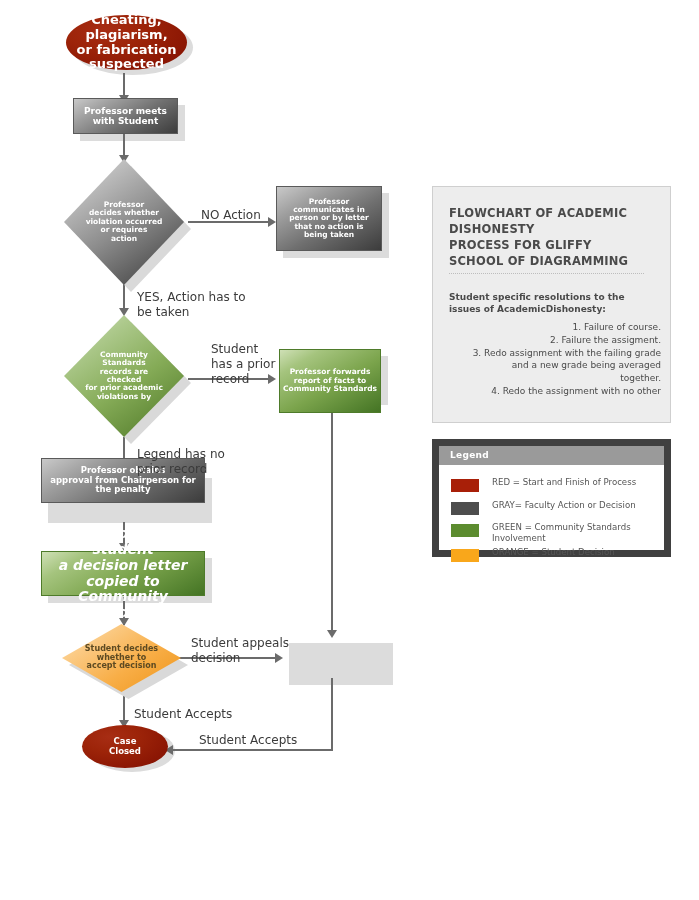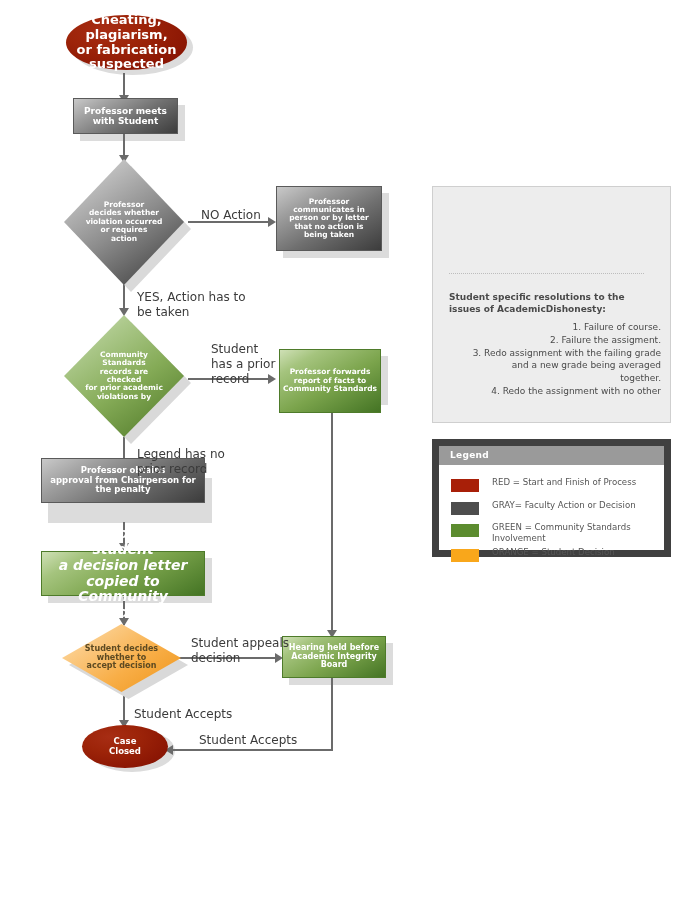--- a/index.html
+++ b/index.html
@@ -265,33 +265,32 @@
 
   <div class="node diamond diamond-orange" style="left:62px;top:624px;width:119px;height:68px;">
     <div class="shadowface" style="left:7px;top:7px;"></div>
     <div class="face"></div>
     <div class="nodetext" style="font-size:8px;color:#5d4a22;">Student decides
 whether to
 accept decision</div>
   </div>
 
   <div class="shadow shadow-rect" style="left:289px;top:643px;width:104px;height:42px;"></div>
-  <div class="node box-green" style="left:282px;top:636px;width:104px;height:42px;">
-    <div class="nodetext" style="font-size:8px;">Hearing held before
-Academic Integrity
-Board</div>
-  </div>
 
   <div class="shadow shadow-ell" style="left:89px;top:729px;width:86px;height:43px;"></div>
   <div class="node ellipse" style="left:82px;top:725px;width:86px;height:43px;">
     <div class="nodetext" style="font-size:8.5px;">Case
 Closed</div>
   </div>
 
   <div id="info-panel">
+    <div id="info-title">FLOWCHART OF ACADEMIC
+DISHONESTY
+PROCESS FOR GLIFFY
+SCHOOL OF DIAGRAMMING</div>
     <div id="info-divider"></div>
     <div id="info-sub">Student specific resolutions to the
 issues of AcademicDishonesty:</div>
     <div id="info-list">1. Failure of course.
 2. Failure the assigment.
 3. Redo assignment with the failing grade
 and      a new grade being averaged
 together.
 4. Redo the assignment with no other</div>
   </div>

